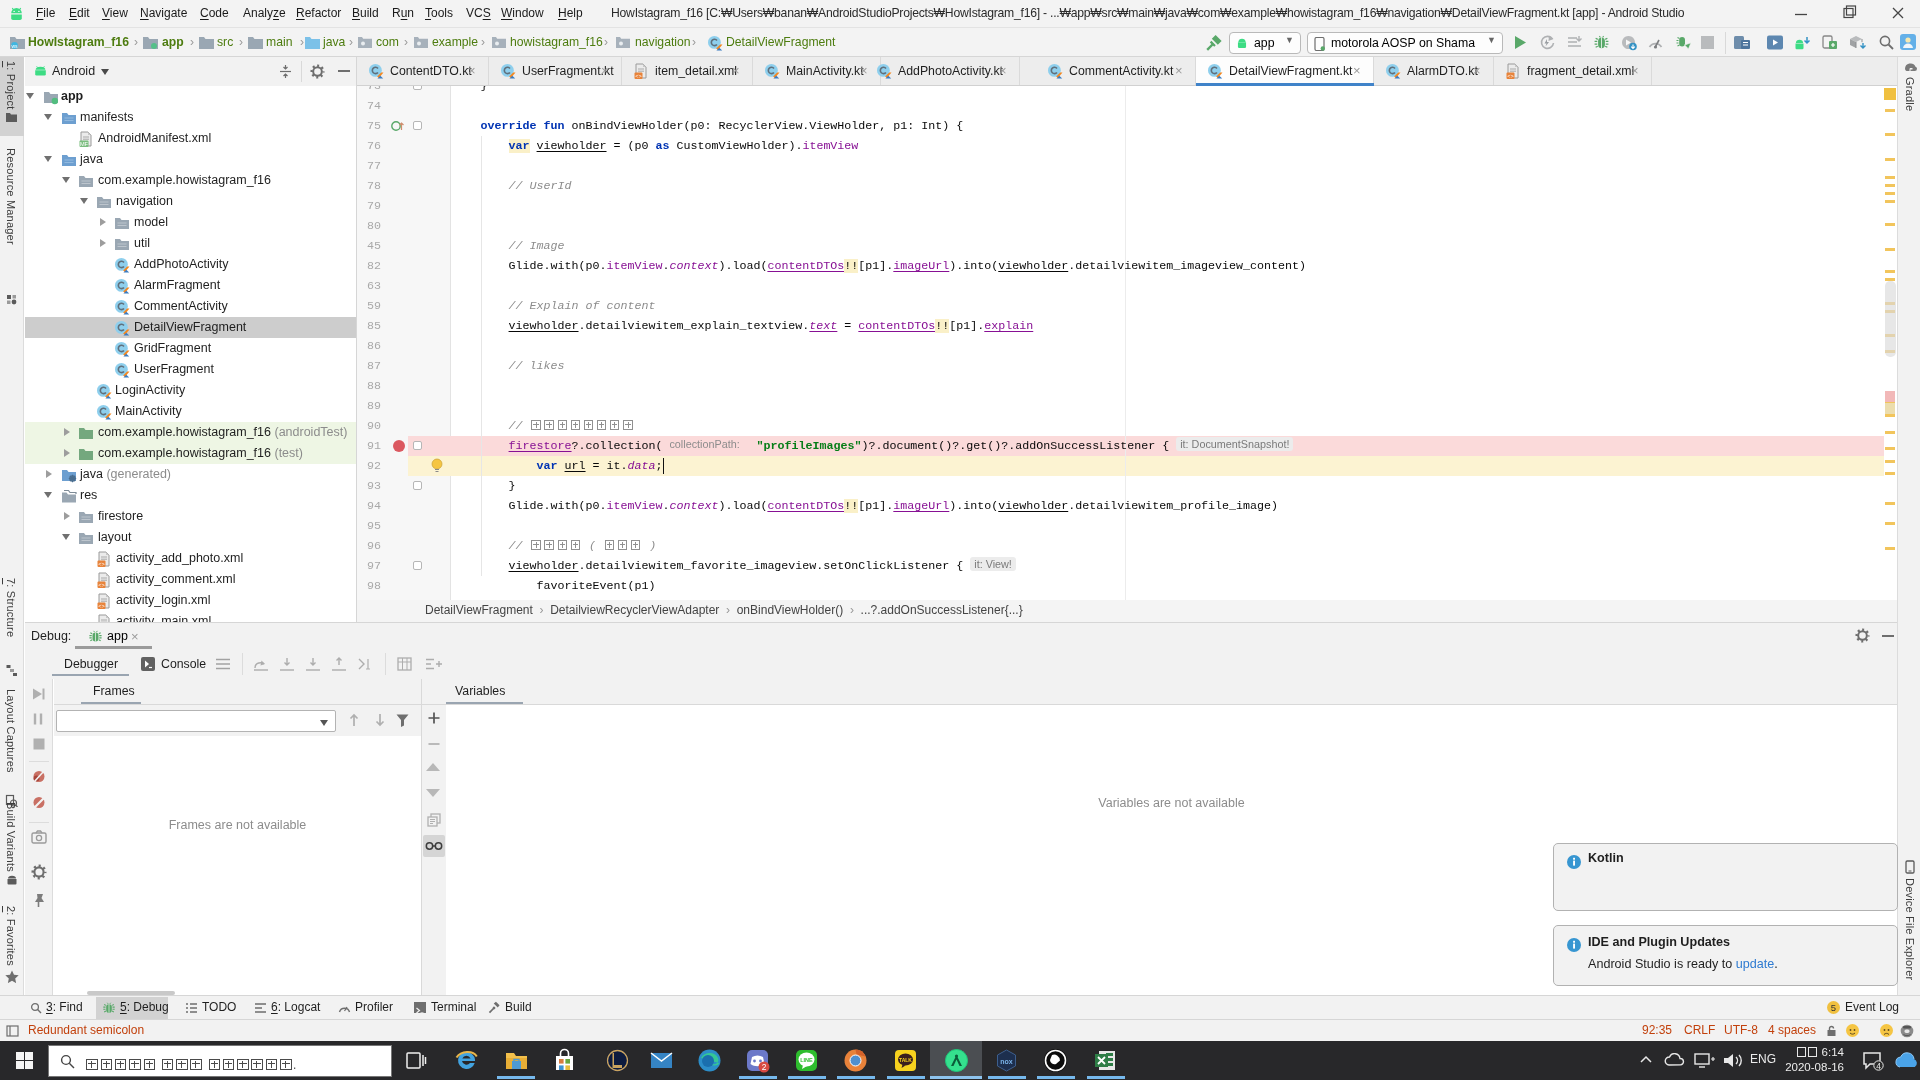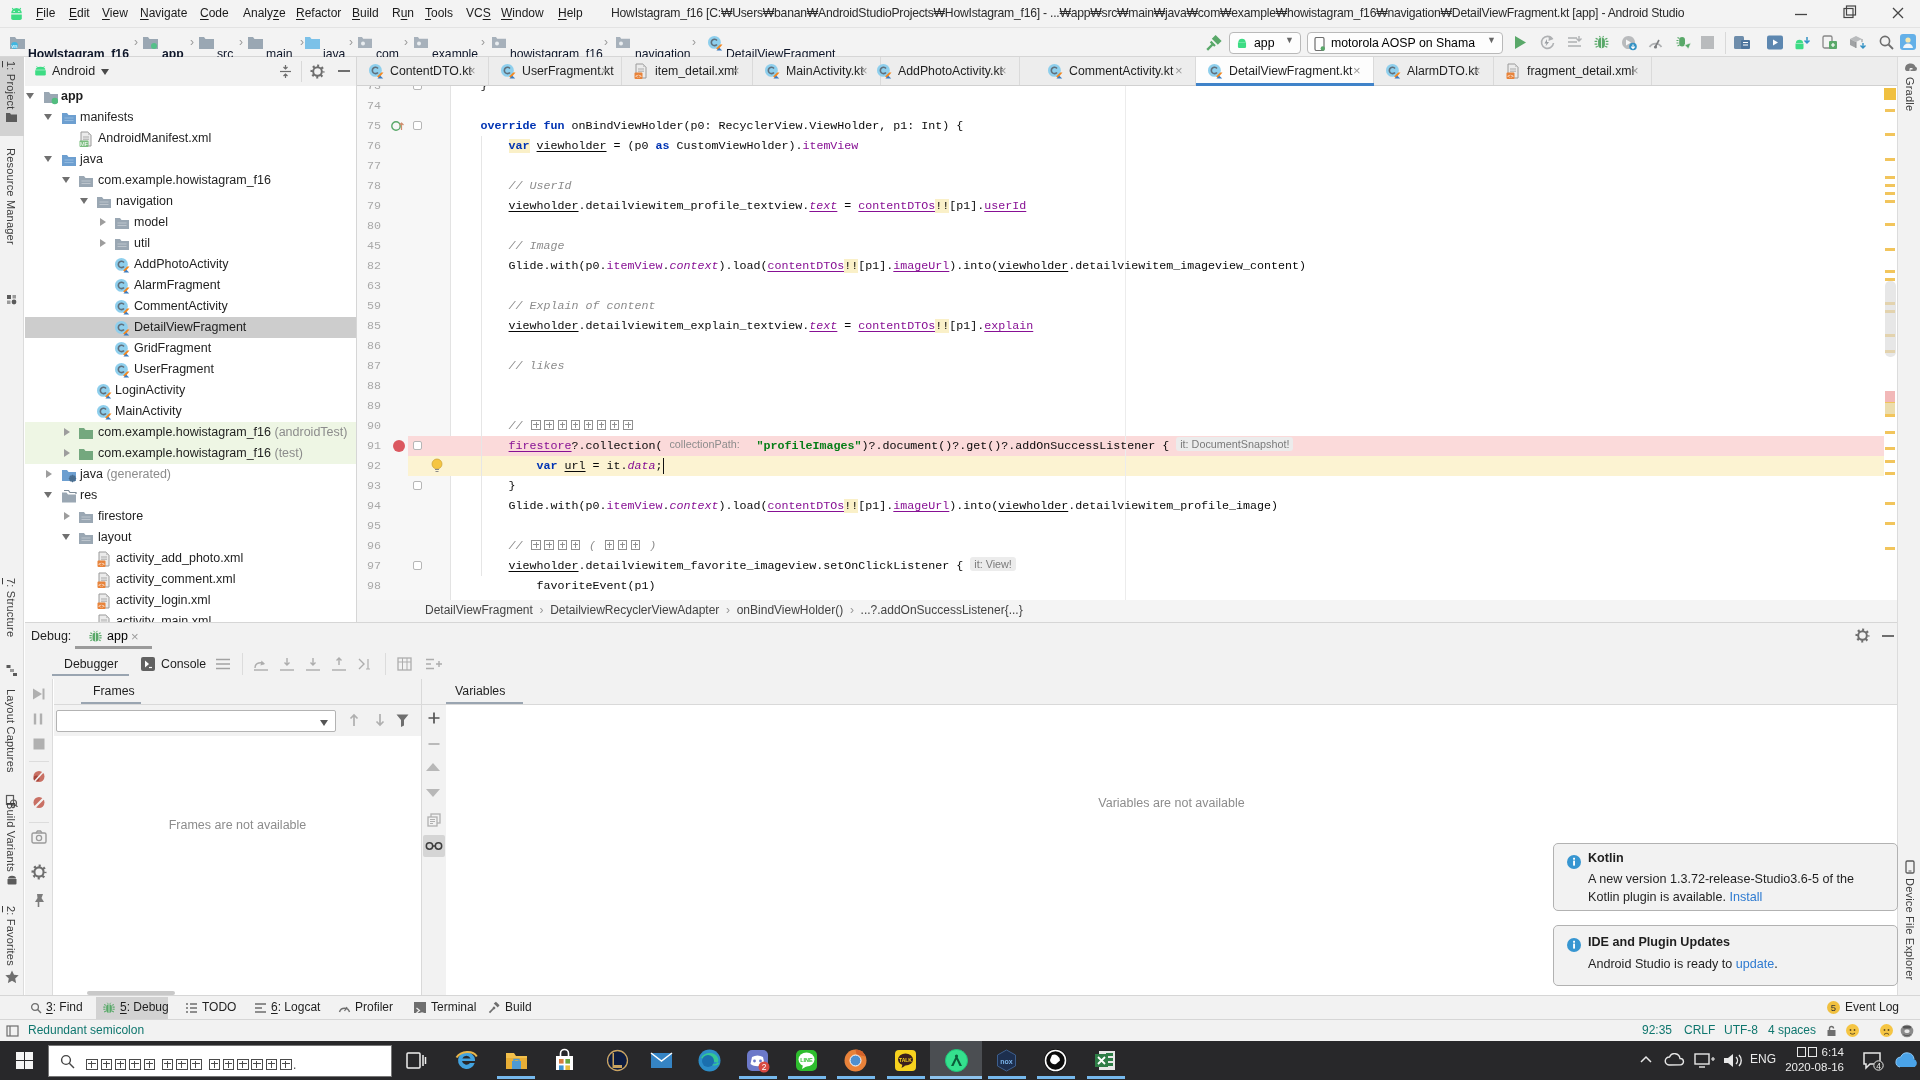--- a/index.html
+++ b/index.html
@@ -4,21 +4,21 @@
 *{margin:0;padding:0;box-sizing:border-box}
 html,body{width:1920px;height:1080px;overflow:hidden;background:#fff;font-family:"Liberation Sans",sans-serif;-webkit-font-smoothing:antialiased}
 .abs{position:absolute}
 #stage{position:relative;width:1920px;height:1080px}
 
 #titlebar{left:0;top:0;width:1920px;height:28px;background:#f3f3f3;border-bottom:1px solid #e3e3e3}
 .menuitem{position:absolute;top:0;height:27px;line-height:27px;font-size:12px;color:#1a1a1a}
 .mn{text-decoration:underline;text-underline-offset:2px}
 #wintitle{position:absolute;left:611px;top:0;height:27px;line-height:27px;font-size:12.2px;letter-spacing:-.24px;color:#2b2b2b;white-space:pre}
 #navbar{left:0;top:28px;width:1920px;height:29px;background:#f3f3f3;border-bottom:1px solid #d6d6d6}
-.bc{position:absolute;top:12px;height:28px;line-height:28px;font-size:12.2px;color:#0f172a;white-space:nowrap}
+.bc{position:absolute;top:0;height:28px;line-height:28px;font-size:12.2px;color:#4d7c0f;white-space:nowrap}
 .bc b{font-weight:bold}
 .chev{position:absolute;top:7px;font-size:12px;color:#9a9a9a}
 
 #leftstripe{left:0;top:57px;width:24px;height:962px;background:#f2f2f2;border-right:1px solid #dcdcdc}
 #rightstripe{left:1897px;top:57px;width:23px;height:962px;background:#f2f2f2;border-left:1px solid #dcdcdc}
 .vlabel{position:absolute;writing-mode:vertical-rl;font-size:11px;color:#3c3c3c;letter-spacing:.2px;white-space:nowrap}
 
 #projhead{left:25px;top:57px;width:331px;height:29px;background:#f2f2f2}
 #tree{left:25px;top:86px;width:331px;height:536px;background:#fff;overflow:hidden}
 .trow{position:absolute;left:0;width:331px;height:21px;line-height:21px;font-size:12.5px;color:#1f1f1f;white-space:nowrap}
@@ -66,21 +66,21 @@
 .combrow{position:absolute;left:29px;top:82px;width:367px;height:31px;background:#f2f2f2}
 .vardiv{left:396px;top:56px;width:1px;height:317px;background:#d9d9d9}
 .varstrip{position:absolute;left:397px;top:82px;width:24px;height:291px;background:#f2f2f2}
 .varhead{position:absolute;left:397px;top:56px;width:1475px;height:26px;background:#f2f2f2;border-bottom:1px solid #d9d9d9}
 .paneltab{font-size:12.3px;color:#1f1f1f}
 .notavail{position:absolute;font-size:12.5px;color:#8c8c8c}
 
 #bottombar{left:0;top:995px;width:1920px;height:24px;background:#f2f2f2;border-top:1px solid #d6d6d6}
 .btool{position:absolute;top:0;height:23px;line-height:23px;font-size:12px;color:#1f1f1f;white-space:nowrap}
 #statusbar{left:0;top:1019px;width:1920px;height:22px;background:#f2f2f2;border-top:1px solid #d6d6d6}
-.stxt{position:absolute;top:0;height:21px;line-height:21px;font-size:12px;color:#0f766e;white-space:nowrap}
+.stxt{position:absolute;top:0;height:21px;line-height:21px;font-size:12px;color:#c2410c;white-space:nowrap}
 
 .notif{position:absolute;left:1553px;width:345px;background:#f2f2f2;border:1px solid #b2b2b2;border-radius:5px;font-size:12.6px;color:#1f1f1f;z-index:30}
 .notif .ntitle{font-weight:bold}
 .nlink{color:#2e7bd1}
 
 #taskbar{left:0;top:1041px;width:1920px;height:39px;background:#28282a;z-index:40}
 #searchbox{position:absolute;left:48px;top:4px;width:344px;height:32px;background:#fff;border:1px solid #777}
 .tbi{position:absolute;top:7px;width:25px;height:25px}
 .runline{position:absolute;top:35px;height:3px;background:#76b9ed}
 .krbox{display:inline-block;width:11.5px;height:11.5px;border:1.4px solid #4a4a4a;margin:0 1.4px;vertical-align:-1px;position:relative}
@@ -661,21 +661,20 @@
 <div class="lnum" style="top:390px">93</div>
 <div class="lnum" style="top:410px">94</div>
 <div class="lnum" style="top:430px">95</div>
 <div class="lnum" style="top:450px">96</div>
 <div class="lnum" style="top:470px">97</div>
 <div class="lnum" style="top:490px">98</div>
 <pre class="cl" style="top:-10px">    }</pre>
 <pre class="cl" style="top:30px">    <span class="kw">override</span> <span class="kw">fun</span> onBindViewHolder(p0: RecyclerView.ViewHolder, p1: Int) {</pre>
 <pre class="cl" style="top:50px">        <span class="kw wb">var</span> <span class="un">viewholder</span> = (p0 <span class="kw">as</span> CustomViewHolder).<span class="pp">itemView</span></pre>
 <pre class="cl" style="top:90px"><span class="cmt">        // UserId</span></pre>
-<pre class="cl" style="top:110px">        <span class="un">viewholder</span>.detailviewitem_profile_textview.<span class="ppi un">text</span> = <span class="pp un">contentDTOs</span><span class="wb">!!</span>[p1].<span class="pp un">userId</span></pre>
 <pre class="cl" style="top:150px"><span class="cmt">        // Image</span></pre>
 <pre class="cl" style="top:170px">        Glide.with(p0.<span class="pp">itemView</span>.<span class="ppi">context</span>).load(<span class="pp un">contentDTOs</span><span class="wb">!!</span>[p1].<span class="pp un">imageUrl</span>).into(<span class="un">viewholder</span>.detailviewitem_imageview_content)</pre>
 <pre class="cl" style="top:210px"><span class="cmt">        // Explain of content</span></pre>
 <pre class="cl" style="top:230px">        <span class="un">viewholder</span>.detailviewitem_explain_textview.<span class="ppi un">text</span> = <span class="pp un">contentDTOs</span><span class="wb">!!</span>[p1].<span class="pp un">explain</span></pre>
 <pre class="cl" style="top:270px"><span class="cmt">        // likes</span></pre>
 <pre class="cl" style="top:330px"><span class="cmt">        // <span class="cjk"></span><span class="cjk"></span><span class="cjk"></span><span class="cjk"></span><span class="cjk"></span><span class="cjk"></span><span class="cjk"></span><span class="cjk"></span></span></pre>
 <pre class="cl" style="top:350px">        <span class="pp un">firestore</span>?.collection( <span class="hintn">collectionPath:</span> <span class="str">"profileImages"</span>)?.document()?.get()?.addOnSuccessListener { <span class="hint">it: DocumentSnapshot!</span></pre>
 <pre class="cl" style="top:370px">            <span class="kw">var</span> <span class="un">url</span> = it.<span class="ppi">data</span>;</pre>
 <pre class="cl" style="top:390px">        }</pre>
 <pre class="cl" style="top:410px">        Glide.with(p0.<span class="pp">itemView</span>.<span class="ppi">context</span>).load(<span class="pp un">contentDTOs</span><span class="wb">!!</span>[p1].<span class="pp un">imageUrl</span>).into(<span class="un">viewholder</span>.detailviewitem_profile_image)</pre>
@@ -873,21 +872,20 @@
 <div style="position:absolute;left:62px;top:368px;width:88px;height:4px;background:#c9c9c9;border-radius:2px"></div>
 </div>
 
 <div class="notif" style="top:843px;height:68px">
 <svg style="position:absolute;left:13px;top:11px" width="14" height="14" viewBox="0 0 14 14">
         <circle cx="7" cy="7" r="7" fill="#3796d1"></circle>
         <rect x="6.1" y="5.6" width="1.9" height="5" fill="#fff"></rect>
         <rect x="6.1" y="2.8" width="1.9" height="1.9" fill="#fff"></rect>
       </svg>
 <span class="ntitle" style="position:absolute;left:34px;top:4px;line-height:20px">Kotlin</span>
-<span style="position:absolute;left:34px;top:26px;line-height:18px">A new version 1.3.72-release-Studio3.6-5 of the<br>Kotlin plugin is available. <span class="nlink">Install</span></span>
 </div>
 <div class="notif" style="top:925px;height:61px">
 <svg style="position:absolute;left:13px;top:12px" width="14" height="14" viewBox="0 0 14 14">
         <circle cx="7" cy="7" r="7" fill="#3796d1"></circle>
         <rect x="6.1" y="5.6" width="1.9" height="5" fill="#fff"></rect>
         <rect x="6.1" y="2.8" width="1.9" height="1.9" fill="#fff"></rect>
       </svg>
 <span class="ntitle" style="position:absolute;left:34px;top:6px;line-height:20px">IDE and Plugin Updates</span>
 <span style="position:absolute;left:34px;top:29px;line-height:18px">Android Studio is ready to <span class="nlink">update</span>.</span>
 </div>

